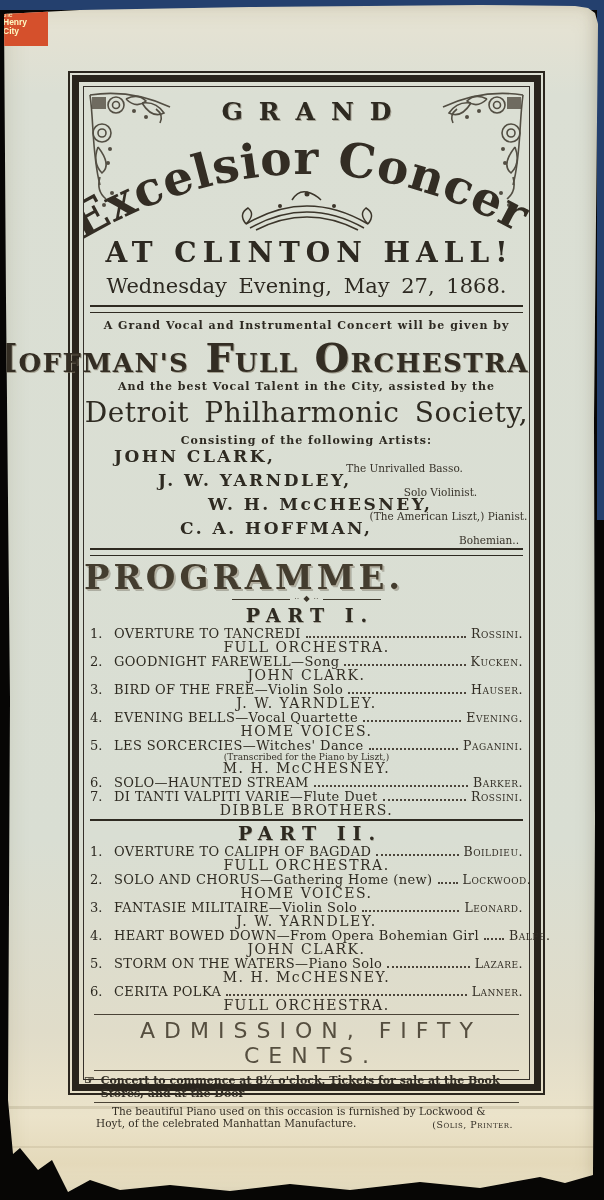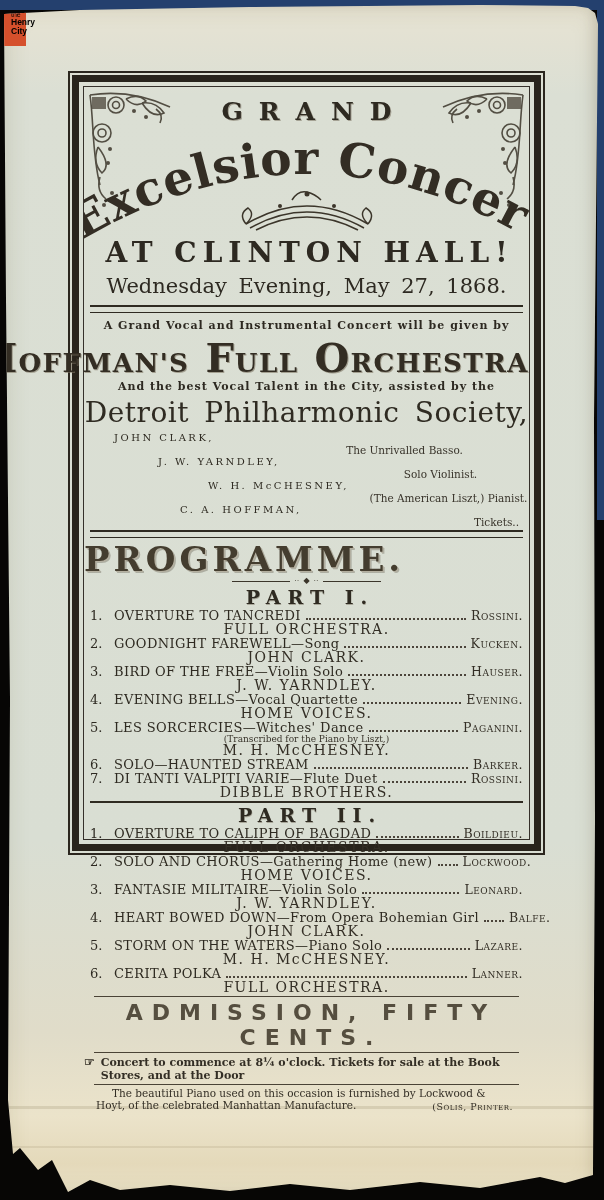--- a/index.html
+++ b/index.html
@@ -26,29 +26,29 @@
     );
     box-shadow:inset 0 0 28px rgba(100,88,55,.28), inset -8px 0 14px rgba(90,78,48,.18);
     color:#2d2921;
   }
   .crease{position:absolute;left:0;right:0;height:3px;background:rgba(115,100,65,.16);}
   .crease.c1{top:1106px;}
   .crease.c2{top:1146px;height:2px;background:rgba(115,100,65,.12);}
 
   
   .hf-logo{
-    position:absolute;left:0;top:8px;width:26px;height:38px;background:#d5502c;
-    color:#000000;font-family:"Liberation Sans",sans-serif;line-height:1;
-    padding:3px 0 0 11px;box-sizing:border-box;
+    position:absolute;left:0;top:8px;width:48px;height:38px;background:#d5502c;
+    color:#fef9c3;font-family:"Liberation Sans",sans-serif;line-height:1;
+    padding:3px 0 0 3px;box-sizing:border-box;
   }
   .hf-logo .l1{font-size:7px;font-weight:400;}
   .hf-logo .l2,.hf-logo .l3{font-size:8.5px;font-weight:bold;letter-spacing:0;}
 
   
-  .frame{position:absolute;left:68px;top:71px;width:477px;height:784px;box-sizing:border-box;
+  .frame{position:absolute;left:68px;top:71px;width:477px;height:1024px;box-sizing:border-box;
     border:2px solid #2b261e;padding:2px;}
   .frame2{height:100%;box-sizing:border-box;border:7px solid #29241c;padding:4px;}
   .frame3{height:100%;box-sizing:border-box;border:1.5px solid #35302a;position:relative;
     padding:0 0;}
   .content{position:absolute;inset:0;padding:0 0;}
 
   
   .corner{position:absolute;top:2px;width:92px;height:140px;opacity:.85;}
   .corner.left{left:2px;}
   .corner.right{right:2px;transform:scaleX(-1);}
@@ -74,21 +74,21 @@
   .orchestra{display:flex;justify-content:flex-end;align-items:baseline;gap:16px;margin-top:2px;height:44px;}
   .orchestra .word{white-space:nowrap;font-weight:bold;color:#332d23;
     text-shadow:1px 1px 0 rgba(125,117,98,.6);}
   .orchestra .ini{font-size:40px;letter-spacing:1px;}
   .orchestra .rest{font-size:26px;letter-spacing:1.5px;}
 
   .society{text-align:center;font-size:28px;letter-spacing:.5px;word-spacing:6px;margin-top:3px;color:#2f2b22;}
 
   .artists{margin-top:3px;}
   .artist{line-height:11px;margin-bottom:1px;}
-  .a-name{display:block;font-size:10px;font-weight:normal;letter-spacing:2.5px;line-height:12px;color:#2e2a21;}
+  .a-name{display:block;font-size:17px;font-weight:bold;letter-spacing:2.5px;line-height:12px;color:#2e2a21;}
   .a-role{display:block;font-size:10.5px;line-height:10px;margin-top:1px;color:#38332a;text-align:center;}
   .artist:nth-of-type(1) .a-name{margin-left:30px;}
   .artist:nth-of-type(1) .a-role{margin-left:196px;}
   .artist:nth-of-type(2) .a-name{margin-left:74px;}
   .artist:nth-of-type(2) .a-role{margin-left:268px;}
   .artist:nth-of-type(3) .a-name{margin-left:124px;}
   .artist:nth-of-type(3) .a-role{margin-left:284px;}
   .artist:nth-of-type(4) .a-name{margin-left:96px;}
   .artist:nth-of-type(4) .a-role{text-align:right;margin-right:10px;}
 
@@ -106,21 +106,21 @@
   .p-item{margin:0 6px;}
   .p-row{display:flex;align-items:flex-end;line-height:14px;}
   .p-num{width:24px;flex:none;font-size:13px;}
   .p-title{flex:none;font-size:13px;letter-spacing:.4px;white-space:nowrap;color:#2e2a21;}
   .leader{flex:1;border-bottom:2px dotted #4b443a;margin:0 5px 3px 5px;min-width:20px;}
   .p-comp{flex:none;font-variant:small-caps;font-size:12.5px;letter-spacing:.5px;color:#332e25;}
   .p-note{text-align:center;font-size:9px;line-height:9px;color:#38332a;}
   .p-note:empty{display:none;}
   .p-perf{text-align:center;font-size:14px;letter-spacing:1.5px;line-height:13px;margin-bottom:1px;color:#332e25;}
 
-  .admission{text-align:center;font-family:"DejaVu Sans",sans-serif;font-size:22px;font-weight:700;
+  .admission{text-align:center;font-family:"DejaVu Sans",sans-serif;font-size:22px;font-weight:400;
     letter-spacing:9px;padding-left:9px;color:#554e3f;margin-top:3px;line-height:25px;}
 
   .notice{display:flex;justify-content:center;align-items:baseline;gap:6px;
     font-size:11px;font-weight:600;margin-top:3px;line-height:13px;color:#332e25;}
   .hand{font-size:12px;}
 
   .piano{margin:3px 12px 0 12px;font-size:10.5px;line-height:11.5px;color:#332e25;text-indent:16px;position:relative;}
   .printer{position:absolute;right:4px;bottom:-1px;font-size:9.5px;font-variant:small-caps;letter-spacing:.5px;text-indent:0;}
 
   svg text{fill:#332d24;}
@@ -228,41 +228,42 @@
 
               <span class="word"><span class="ini">F</span><span class="rest">ULL</span></span>
 
               <span class="word"><span class="ini">O</span><span class="rest">RCHESTRA</span></span>
             </div>
 
           <div class="small-caps-line" style="margin-top:2px;">And the best Vocal Talent in the City, assisted by the</div>
 
           <div class="society">Detroit Philharmonic Society,</div>
 
+          <div class="small-caps-line" style="margin-top:5px;">Consisting of the following Artists:</div>
 
           <div class="artists">
 
               <div class="artist">
                 <span class="a-name">JOHN CLARK,</span>
                 <span class="a-role">The Unrivalled Basso.</span>
               </div>
 
               <div class="artist">
                 <span class="a-name">J. W. YARNDLEY,</span>
                 <span class="a-role">Solo Violinist.</span>
               </div>
 
               <div class="artist">
                 <span class="a-name">W. H. McCHESNEY,</span>
                 <span class="a-role">(The American Liszt,) Pianist.</span>
               </div>
 
               <div class="artist">
                 <span class="a-name">C. A. HOFFMAN,</span>
-                <span class="a-role">Tickets..</span>
+                <span class="a-role">Bohemian..</span>
               </div>
             </div>
 
           <div class="rule-double" style="margin-top:3px;"></div>
 
           <div class="programme-title">PROGRAMME.</div>
           <div class="divider">
             <span class="bar"></span>
               <span>··</span>
               <span>◆</span>

